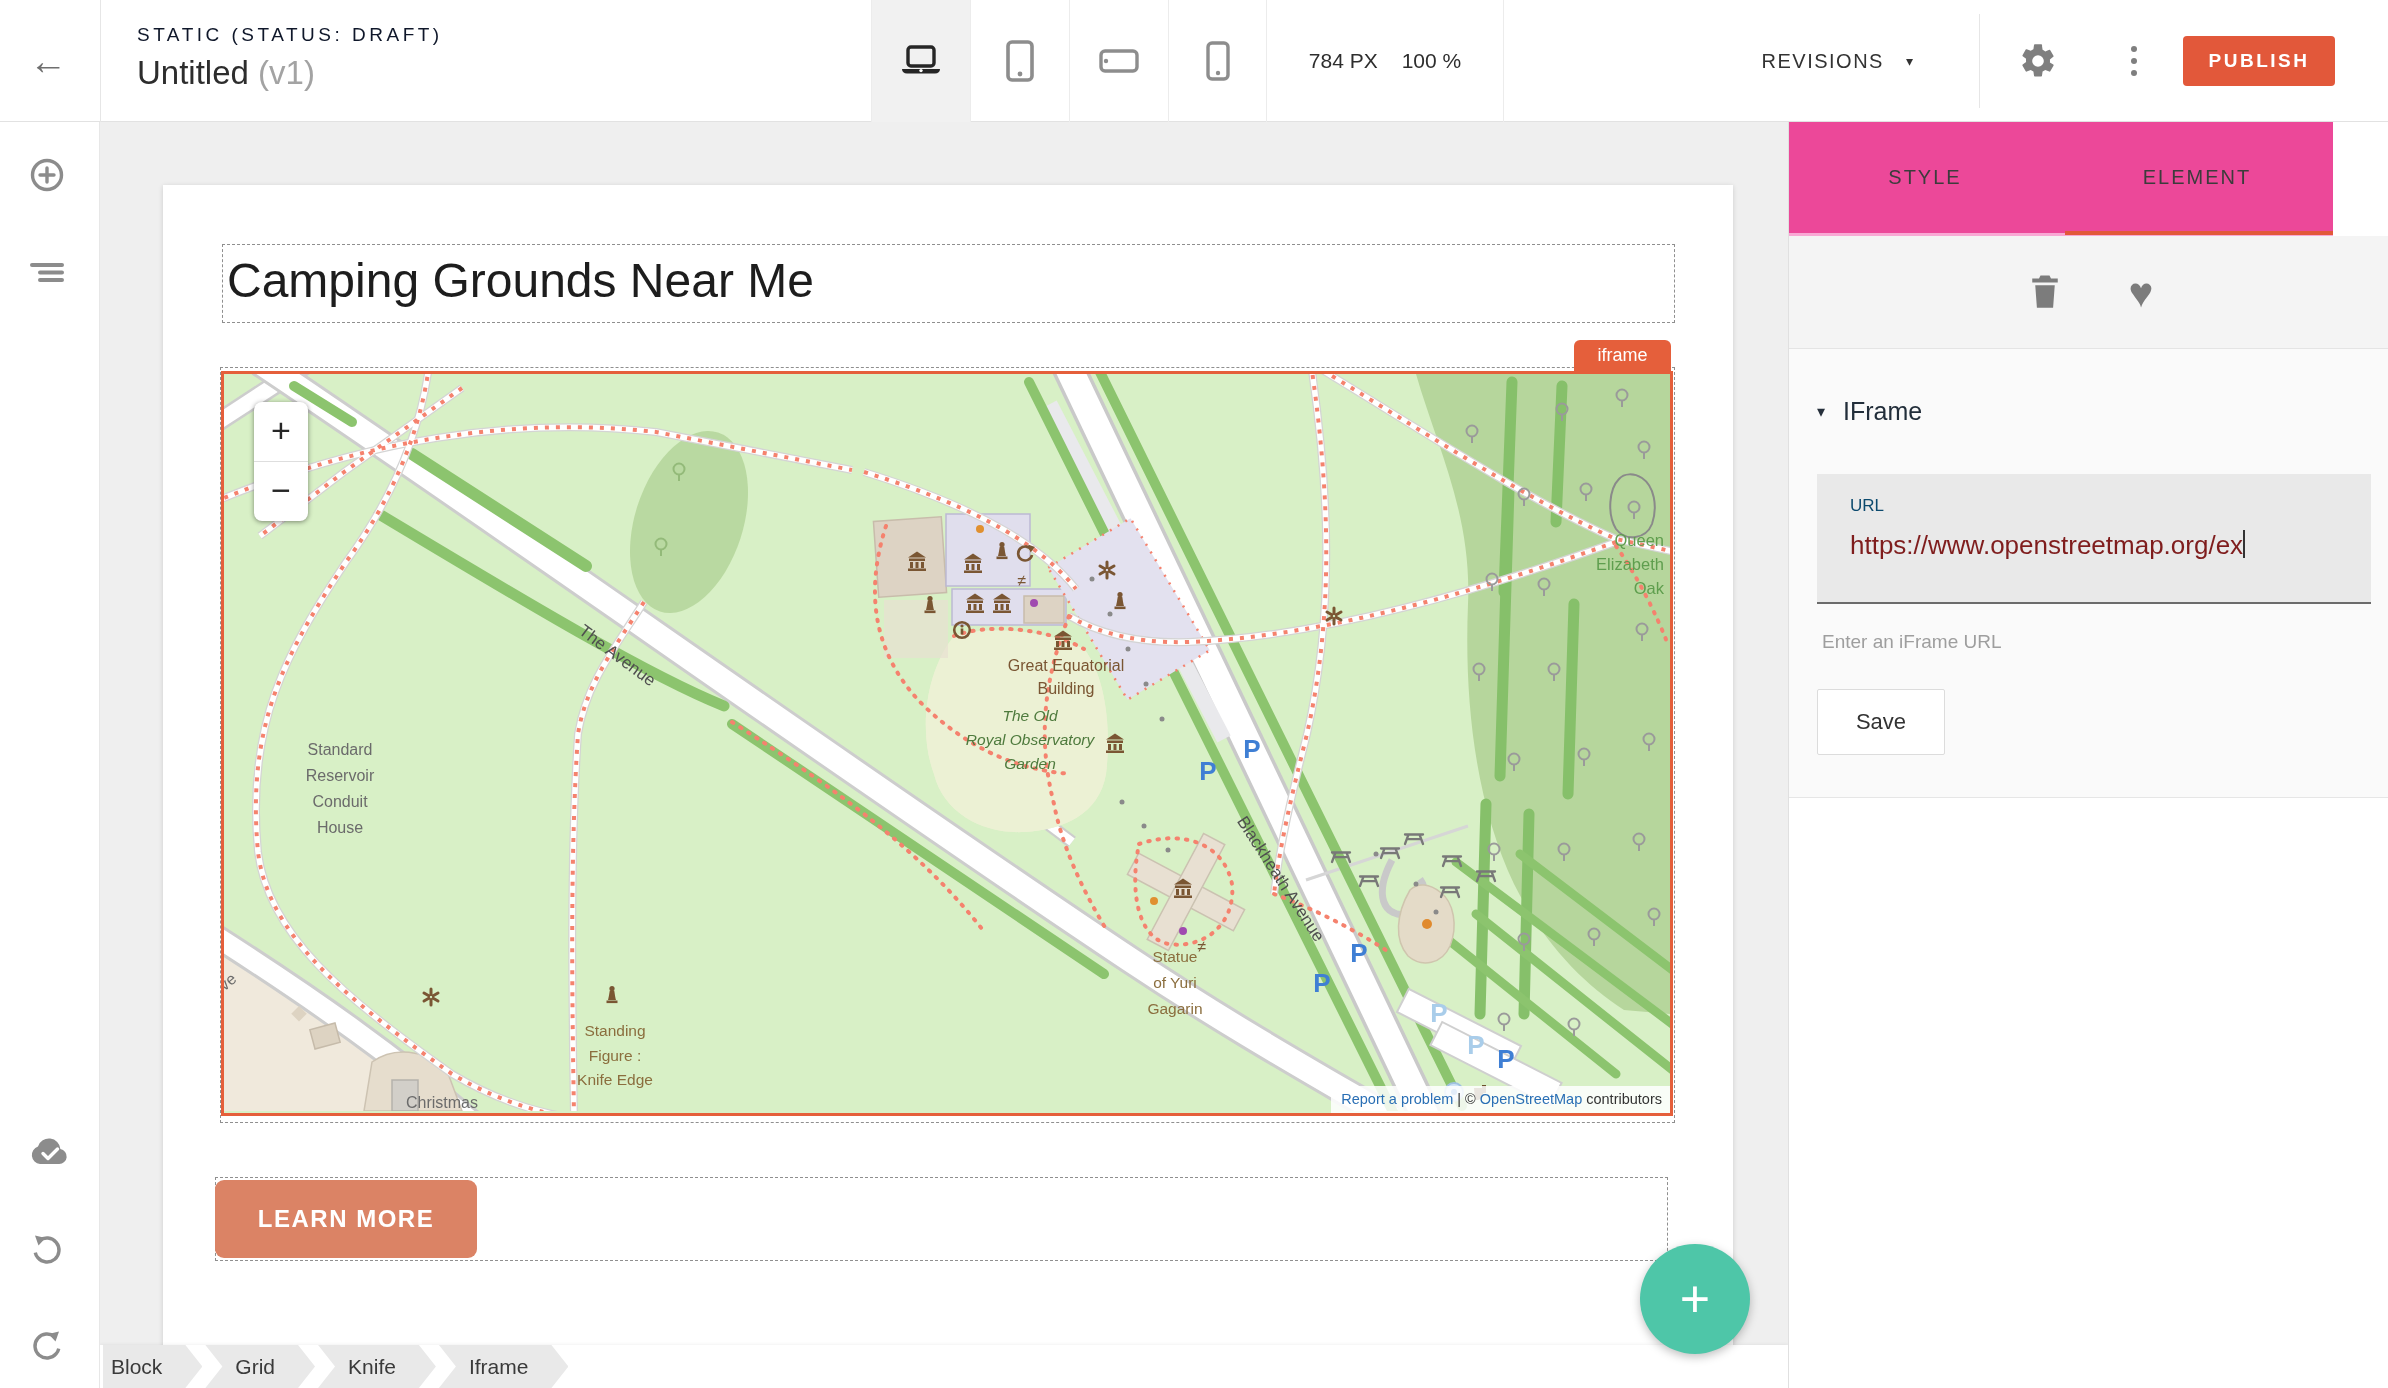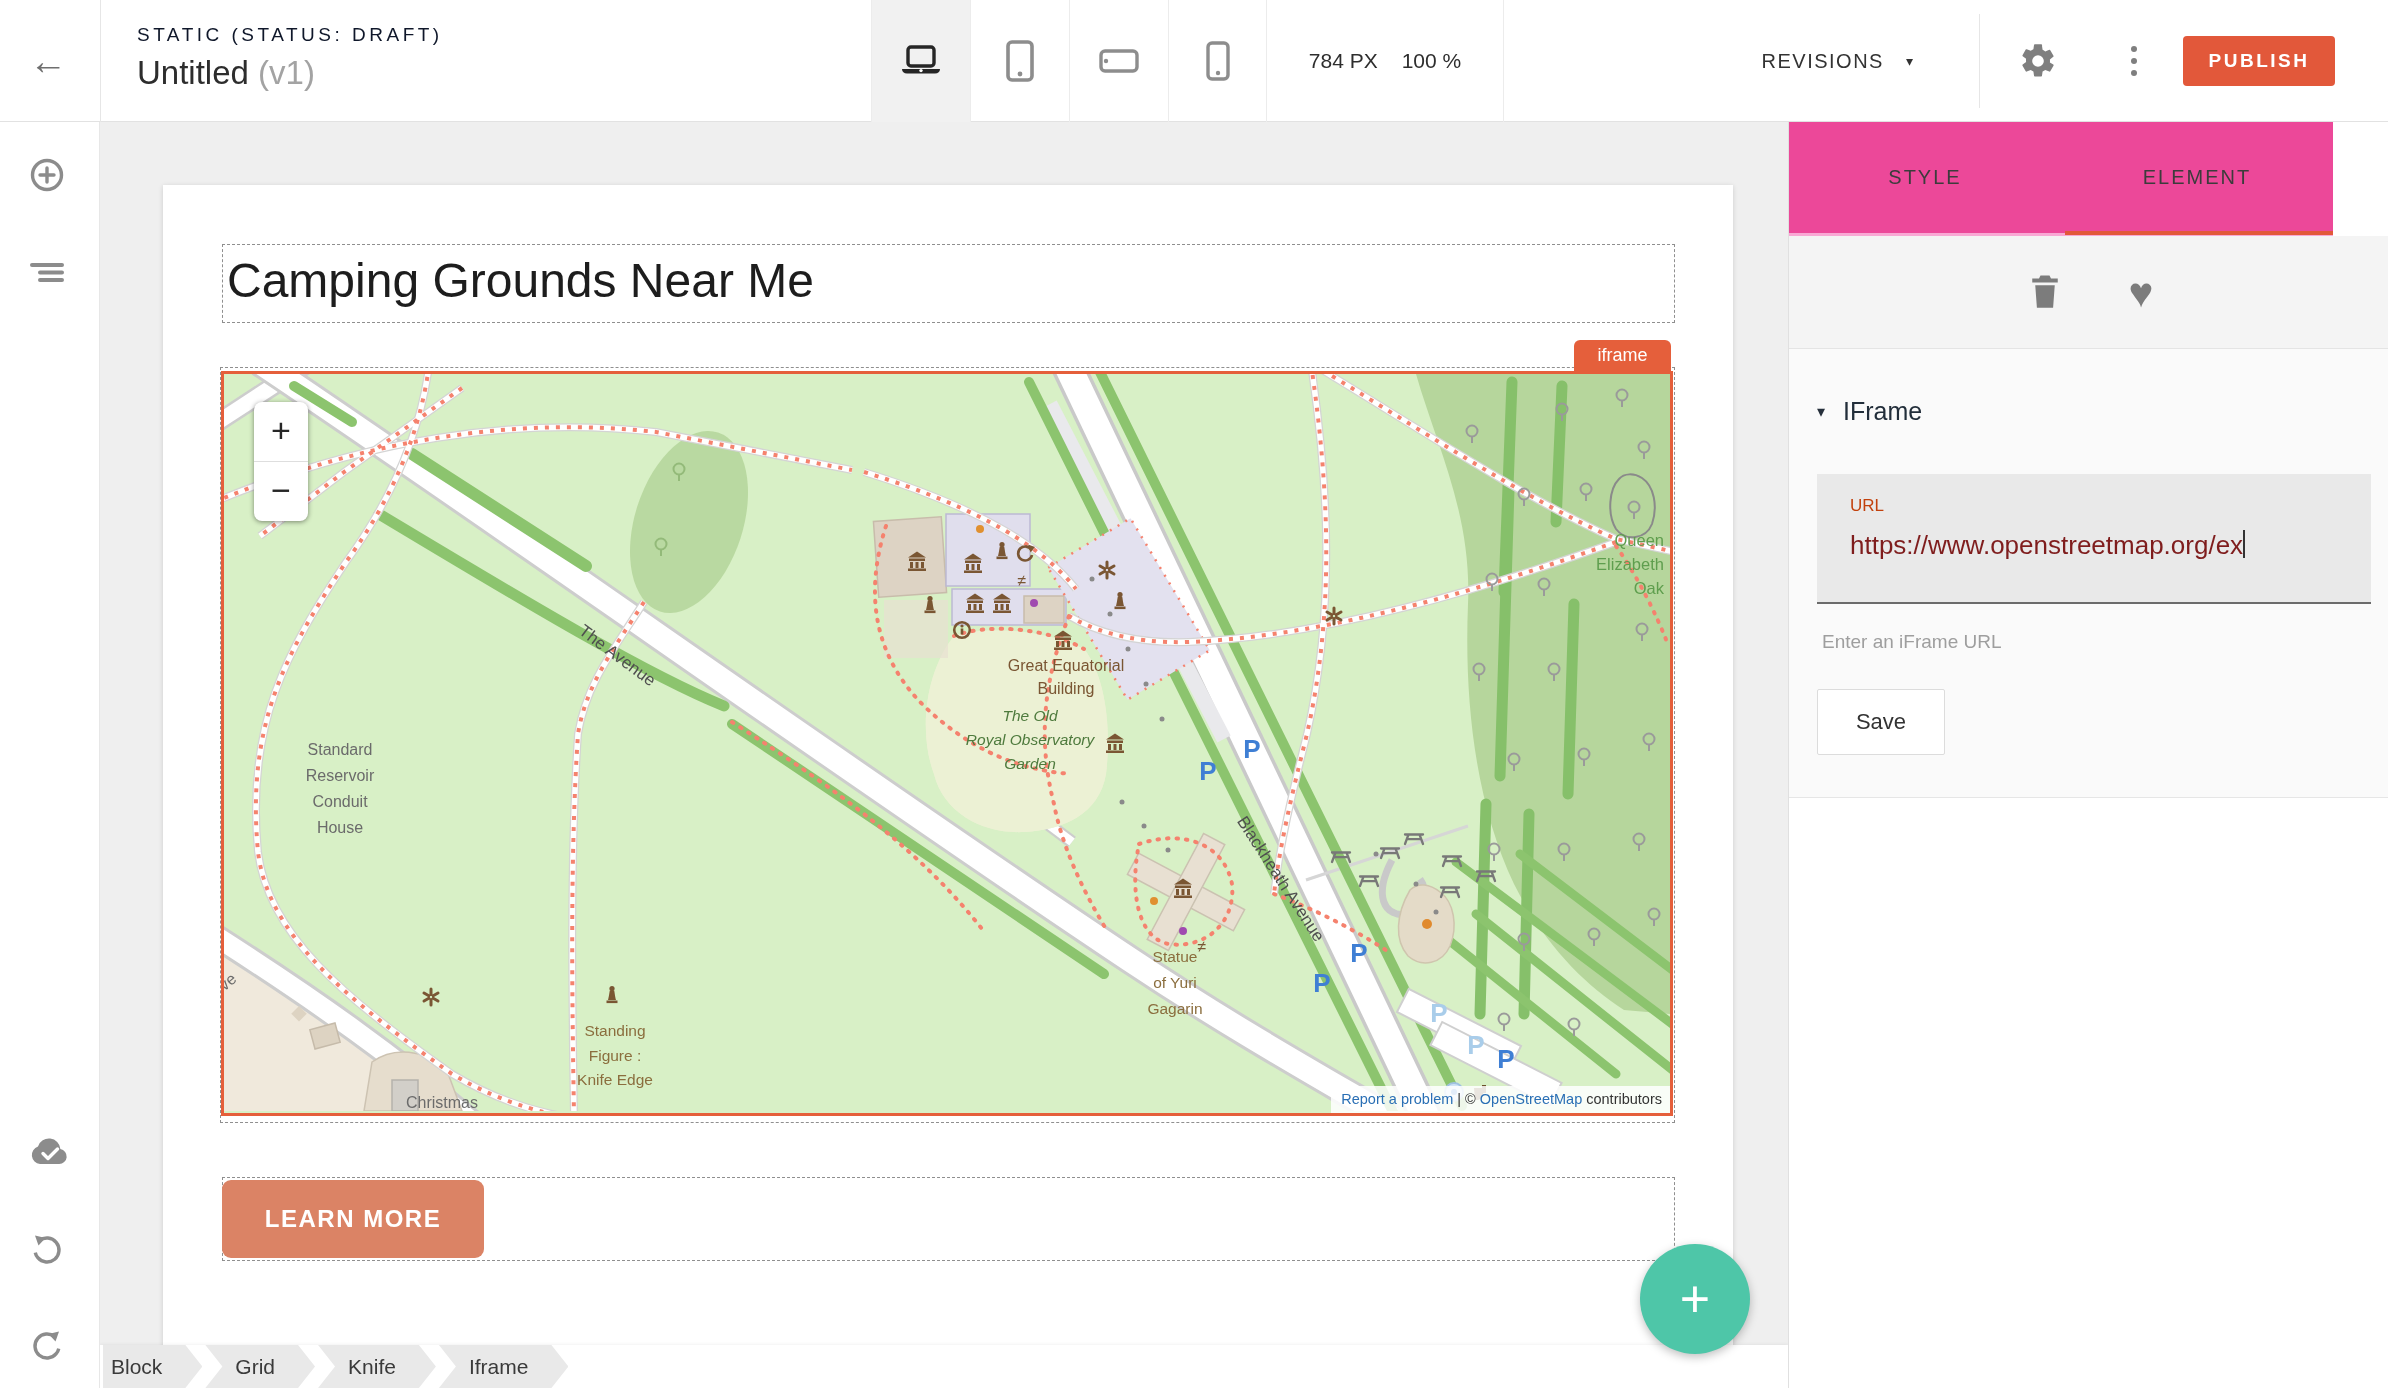--- a/index.html
+++ b/index.html
@@ -41,21 +41,21 @@
   .iframe-cell { position:absolute; left:57px; top:182px; width:1455px; height:756px; border:1px dashed #8f8f8f; }
   .map-box { position:absolute; left:0px; top:3px; width:1452px; height:745px; border:3px solid #e55f3b; background:#d8f0c6; }
   .iframe-tag { position:absolute; right:-1px; top:-34px; width:97px; height:31px; background:#e55f3b; border-radius:6px 6px 0 0; color:#fff; font-size:18px; text-align:center; line-height:31px; }
   .map-svg { position:absolute; left:0; top:0; width:1446px; height:737px; display:block; }
   .zoomctl { position:absolute; left:30px; top:28px; width:54px; height:119px; background:#fff; border-radius:8px; box-shadow:0 1px 5px rgba(0,0,0,.45); overflow:hidden; z-index:5; }
   .zoomctl .zbtn { width:54px; height:59px; text-align:center; line-height:57px; font-size:34px; color:#262626; cursor:pointer; }
   .zoomctl .zsep { height:1px; background:#dedede; }
   .attribution { position:absolute; right:0; bottom:0; height:27px; background:rgba(255,255,255,.85); font-size:14.5px; color:#333; line-height:27px; padding:0 8px 0 10px; z-index:5; white-space:nowrap; }
   .attribution .alink { color:#2a6fb5; cursor:pointer; }
 
-  .learn-cell { position:absolute; left:59px; top:992px; width:1453px; height:84px; border:1px dashed #8f8f8f; }
+  .learn-cell { position:absolute; left:52px; top:992px; width:1453px; height:84px; border:1px dashed #8f8f8f; }
   .learn-btn { position:absolute; left:-1px; top:2px; width:262px; height:78px; background:#db8365; border:none; border-radius:9px; color:#fff; font-size:24px; font-weight:700; letter-spacing:1.5px; font-family:"Liberation Sans",sans-serif; cursor:pointer; }
 
   
   .crumbs { position:absolute; left:0; bottom:0; right:0; height:43px; background:#fff; display:flex; align-items:stretch; padding-left:3px; gap:3px; z-index:20; box-shadow:0 -1px 3px rgba(0,0,0,.05); }
   .crumb { background:#e9e9e9; color:#3a3a3a; font-size:21px; display:flex; align-items:center; padding:0 40px 0 30px; clip-path:polygon(0 0, calc(100% - 17px) 0, 100% 50%, calc(100% - 17px) 100%, 0 100%, 17px 50%); cursor:pointer; }
   .crumb.first { clip-path:polygon(0 0, calc(100% - 17px) 0, 100% 50%, calc(100% - 17px) 100%, 0 100%); padding:0 40px 0 8px; }
 
   .fab { position:absolute; left:1540px; top:1122px; width:110px; height:110px; border-radius:50%; background:#4ec6a8; border:none; box-shadow:0 3px 10px rgba(0,0,0,.25); color:#fff; cursor:pointer; z-index:25; }
   .fab span { display:block; font-size:52px; font-weight:300; line-height:104px; text-align:center; }
 
@@ -65,21 +65,21 @@
   .tab { width:50%; display:flex; align-items:center; justify-content:center; font-size:20px; letter-spacing:2px; color:#3c3c3c; cursor:pointer; position:relative; }
   .tab.active::after { content:""; position:absolute; left:4px; right:0; bottom:-2px; height:4px; background:#e2583a; }
   .icons-strip { position:absolute; left:0; top:114px; width:600px; height:113px; background:#f4f4f4; border-bottom:1px solid #e4e4e4; }
   .strip-icon { position:absolute; top:36px; width:44px; height:44px; text-align:center; cursor:pointer; }
   .heart-glyph { font-size:42px; color:#7c7c7c; line-height:42px; }
   .iframe-section { position:absolute; left:0; top:227px; width:600px; height:449px; background:#fafafa; border-bottom:1px solid #e6e6e6; }
   .section-header { position:absolute; left:28px; top:48px; display:flex; align-items:center; gap:18px; cursor:pointer; }
   .sec-caret { font-size:16px; color:#26303b; }
   .sec-title { font-size:25px; color:#222e3a; }
   .url-box { position:absolute; left:28px; top:125px; width:554px; height:130px; background:#e9e9e9; border-bottom:2px solid #6b6b6b; cursor:text; }
-  .url-label { position:absolute; left:33px; top:22px; font-size:17px; color:#c2410c; }
+  .url-label { position:absolute; left:33px; top:22px; font-size:17px; color:#0c4a6e; }
   .url-value { position:absolute; left:33px; top:56px; right:4px; font-size:26px; color:#7f1d1d; white-space:nowrap; overflow:hidden; }
   .cursorbar { display:inline-block; width:2px; height:28px; background:#333; vertical-align:-4px; }
   .helper-text { position:absolute; left:33px; top:282px; font-size:19px; color:#9e9e9e; }
   .save-btn { position:absolute; left:28px; top:340px; width:128px; height:66px; background:#fff; border:1px solid #dcdcdc; border-radius:2px; font-size:22px; color:#333; font-family:"Liberation Sans",sans-serif; cursor:pointer; }
 
   
   text { font-family:"Liberation Sans",sans-serif; }
   .ml-gray  { fill:#6b6b6b; font-size:16px; text-anchor:middle; }
   .ml-brown { fill:#8b6e3e; font-size:15.5px; text-anchor:middle; }
   .ml-dkbrown { fill:#7a5633; font-size:16px; text-anchor:middle; }

